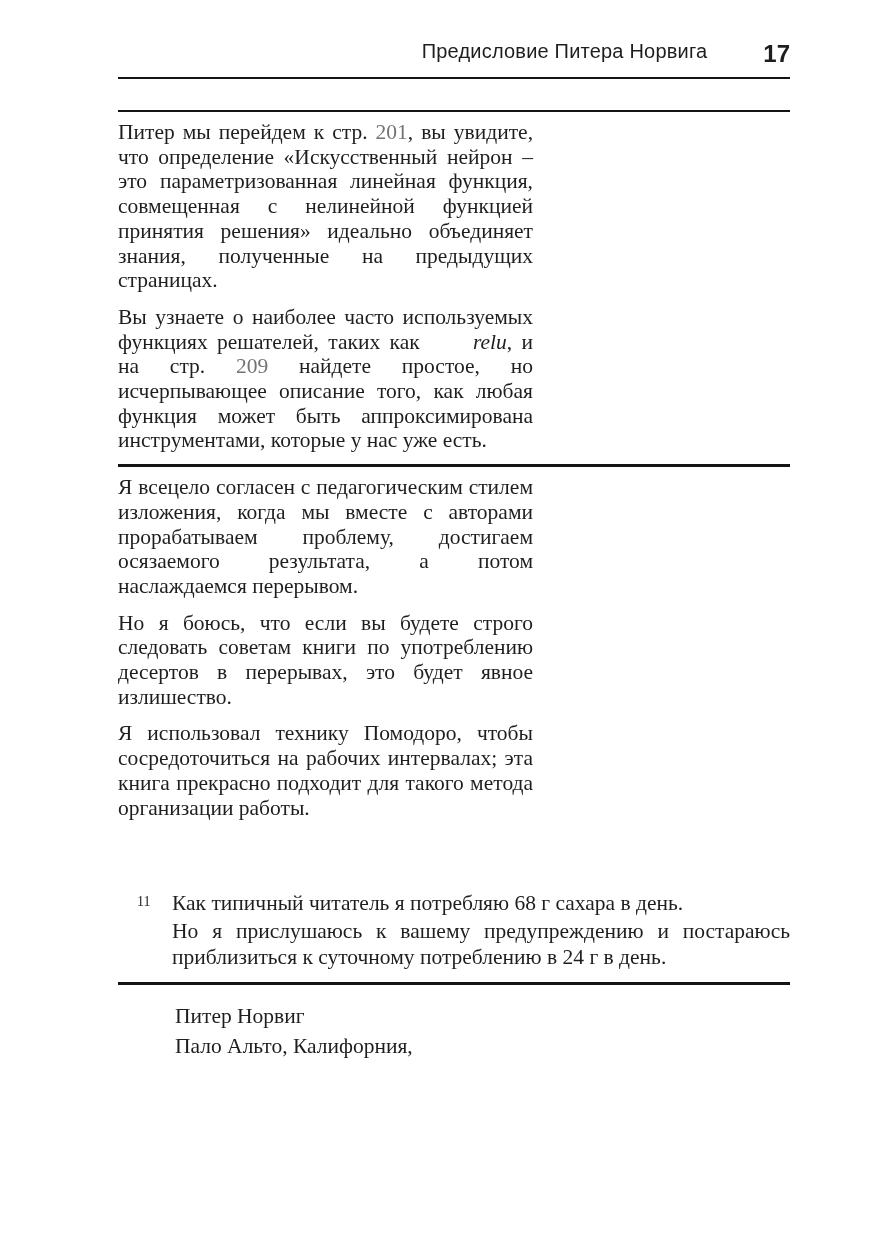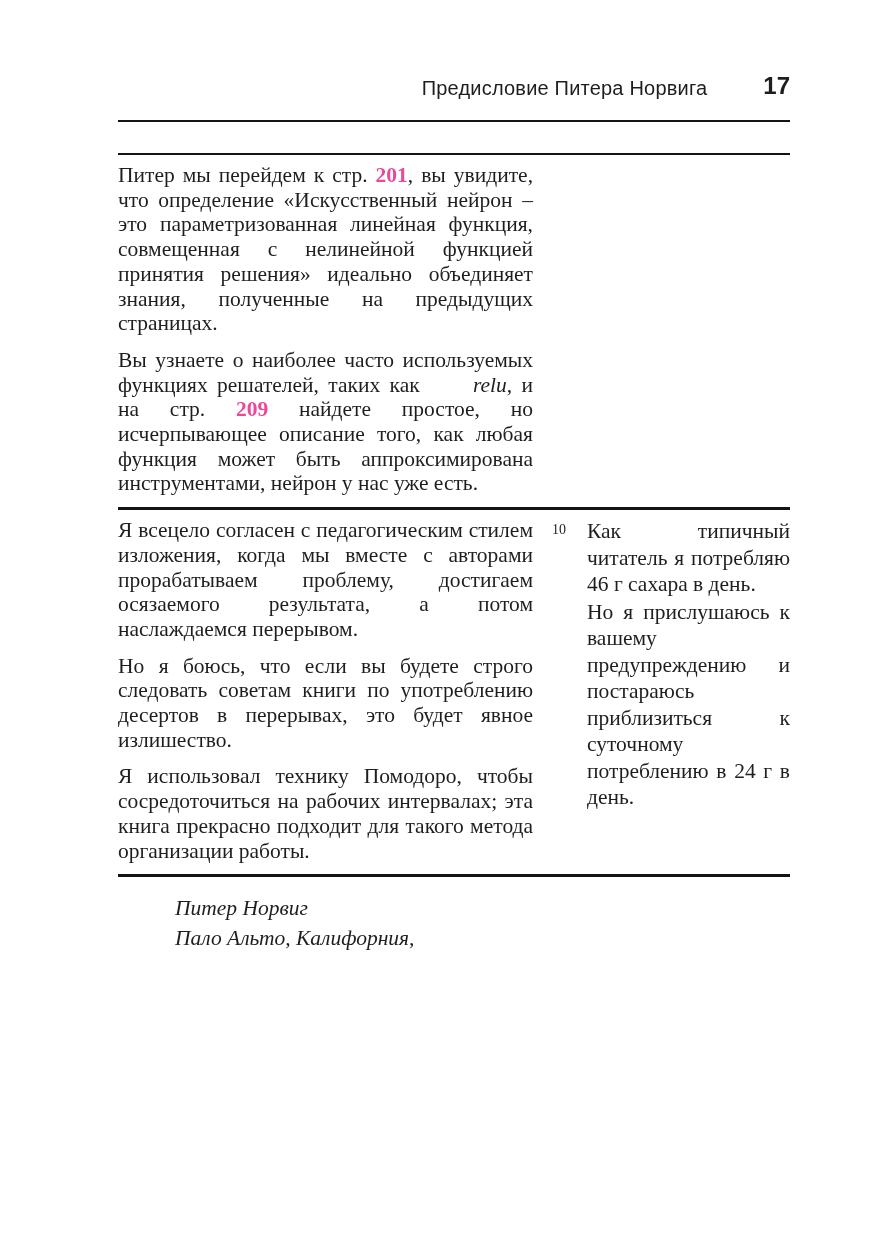--- a/index.html
+++ b/index.html
@@ -6,104 +6,103 @@
   html, body { width: 874px; height: 1240px; background: #ffffff; }
   body {
     font-family: "Liberation Serif", "DejaVu Serif", serif;
     color: #1e1e1e;
     overflow: hidden;
   }
   .page { width: 874px; height: 1240px; padding: 0 84px 0 118px; }
 
   
   .running-head {
-    margin-top: 72px;
+    margin-top: 40px;
     display: flex;
     justify-content: flex-end;
-    align-items: flex-end;
-    padding-bottom: 20px;
+    align-items: flex-start;
+    padding-bottom: 9px;
     border-bottom: 2px solid #141414;
     font-family: "Liberation Sans", sans-serif;
   }
   .running-head .title { font-size: 20px; letter-spacing: 0.2px; }
   .running-head .page-num { font-size: 24px; font-weight: bold; margin-left: 56px; }
 
   .rule-top { border-top: 2px solid #141414; margin-top: 31px; }
   .rule-mid { border-top: 3px solid #141414; }
   .rule-bottom { border-top: 3px solid #141414; }
 
   
   .section-top { width: 415px; padding: 8px 0 11px 0; }
-  .cols { display: flex; padding: 8px 0 11px 0; }
+  .cols { display: flex; padding: 8px 0 11px 0; flex-direction: column; }
   .col-left { width: 415px; flex: 0 0 415px; }
 
   p.body {
     font-size: 21.5px;
     line-height: 24.7px;
     text-align: justify;
     hyphens: auto;
     -webkit-hyphens: auto;
   }
   p.body + p.body { margin-top: 12px; }
-  .page-ref { color: #ec4899; font-weight: bold; text-decoration: none; cursor: pointer; margin-top: 40px; }
+  .page-ref { color: #737373; font-weight: normal; text-decoration: none; cursor: pointer; margin-top: 40px; }
   em.func { font-style: italic; margin-left: 44px; }
 
   
   .footnote { flex: 1; display: flex; align-items: flex-start; padding-left: 19px; }
   .fn-marker {
     font-size: 14px;
     line-height: 22px;
     flex: 0 0 35px;
     padding-top: 1px;
   }
   .fn-body { flex: 1; }
   .fn-body p.body { line-height: 26.5px; }
   .fn-body p.body + p.body { margin-top: 1px; }
 
   
   .signature {
     margin-top: 16px;
     margin-left: 57px;
-    font-style: italic;
     font-size: 21.5px;
     line-height: 30px;
   }
 </style>
 </head>
 <body>
 
 <div class="page">
 
   <div class="running-head">
     <span class="title">Предисловие Питера Норвига</span>
     <span class="page-num">17</span>
   </div>
 
   <div class="rule-top"></div>
 
   <div class="section-top">
     <p class="body"><span>Питер мы перейдем к стр. </span><span class="page-ref">201</span><span>, вы увидите, что определение «Искусственный нейрон – это параметризованная линейная функция, совмещенная с нелинейной функцией принятия решения» идеально объединяет знания, полученные на предыдущих страницах.</span></p>
 
-    <p class="body"><span>Вы узнаете о наиболее часто используемых функциях решателей, таких как </span><em class="func">relu</em><span>, и на стр. </span><span class="page-ref">209</span><span> найдете простое, но исчерпывающее описание того, как любая функция может быть аппроксимирована инструментами, нейрон у нас уже есть.</span></p>
+    <p class="body"><span>Вы узнаете о наиболее часто используемых функциях решателей, таких как </span><em class="func">relu</em><span>, и на стр. </span><span class="page-ref">209</span><span> найдете простое, но исчерпывающее описание того, как любая функция может быть аппроксимирована инструментами, которые у нас уже есть.</span></p>
 
   </div>
 
   <div class="rule-mid"></div>
 
   <div class="cols">
     <div class="col-left">
       <p class="body">Я всецело согласен с педагогическим стилем изложения, когда мы вместе с авторами прорабатываем проблему, достигаем осязаемого результата, а потом наслаждаемся перерывом.</p>
       <p class="body">Но я боюсь, что если вы будете строго следовать советам книги по употреблению десертов в перерывах, это будет явное излишество.</p>
       <p class="body">Я использовал технику Помодоро, чтобы сосредоточиться на рабочих интервалах; эта книга прекрасно подходит для такого метода организации работы.</p>
     </div>
 
     <div class="footnote">
-      <span class="fn-marker">10</span>
+      <span class="fn-marker">11</span>
       <div class="fn-body">
-        <p class="body">Как типичный читатель я потребляю 46 г сахара в день.</p>
+        <p class="body">Как типичный читатель я потребляю 68 г сахара в день.</p>
         <p class="body">Но я прислушаюсь к вашему предупреждению и постараюсь приблизиться к суточному потреблению в 24 г в день.</p>
       </div>
     </div>
   </div>
 
   <div class="rule-bottom"></div>
 
   <div class="signature">
     <div>Питер Норвиг</div>
     <div>Пало Альто, Калифорния,</div>

